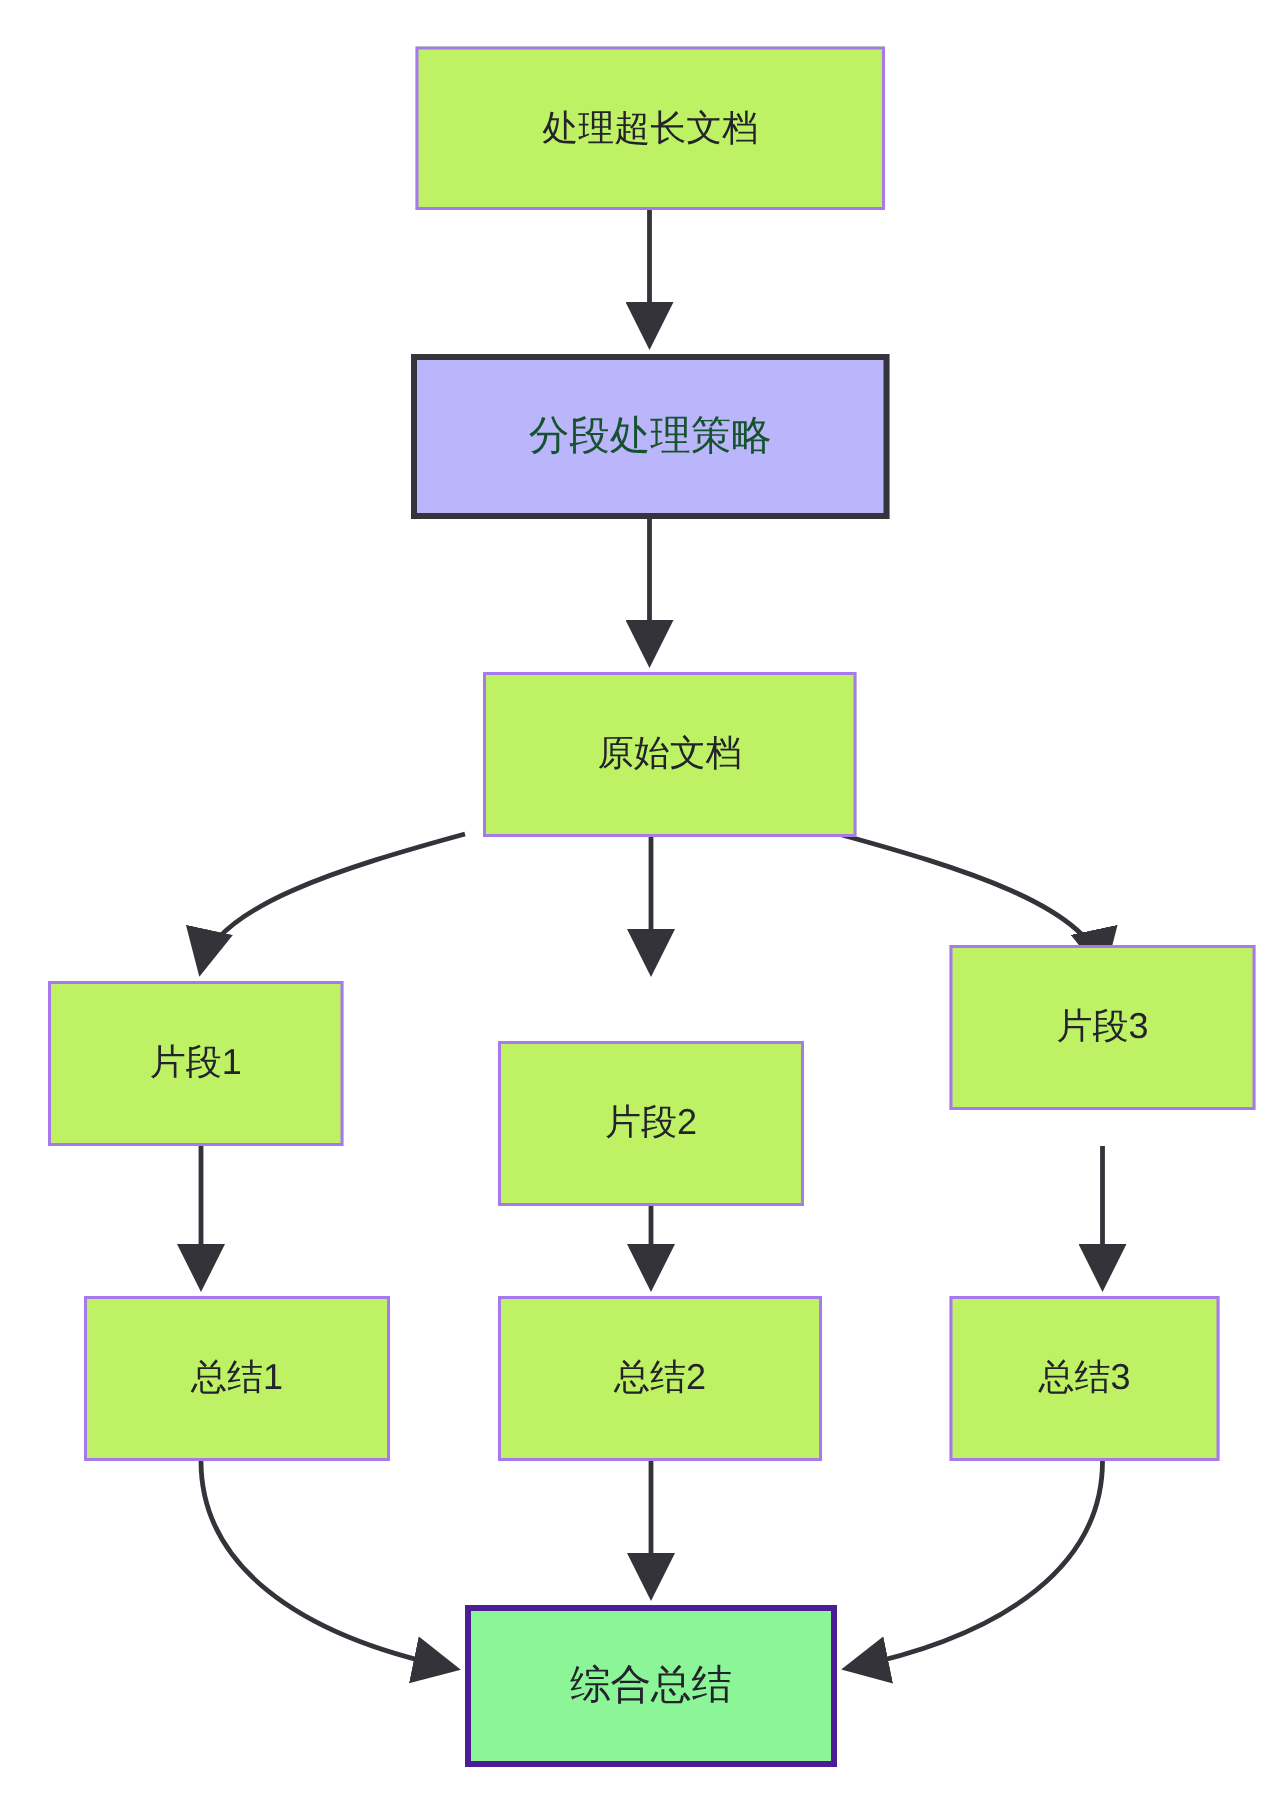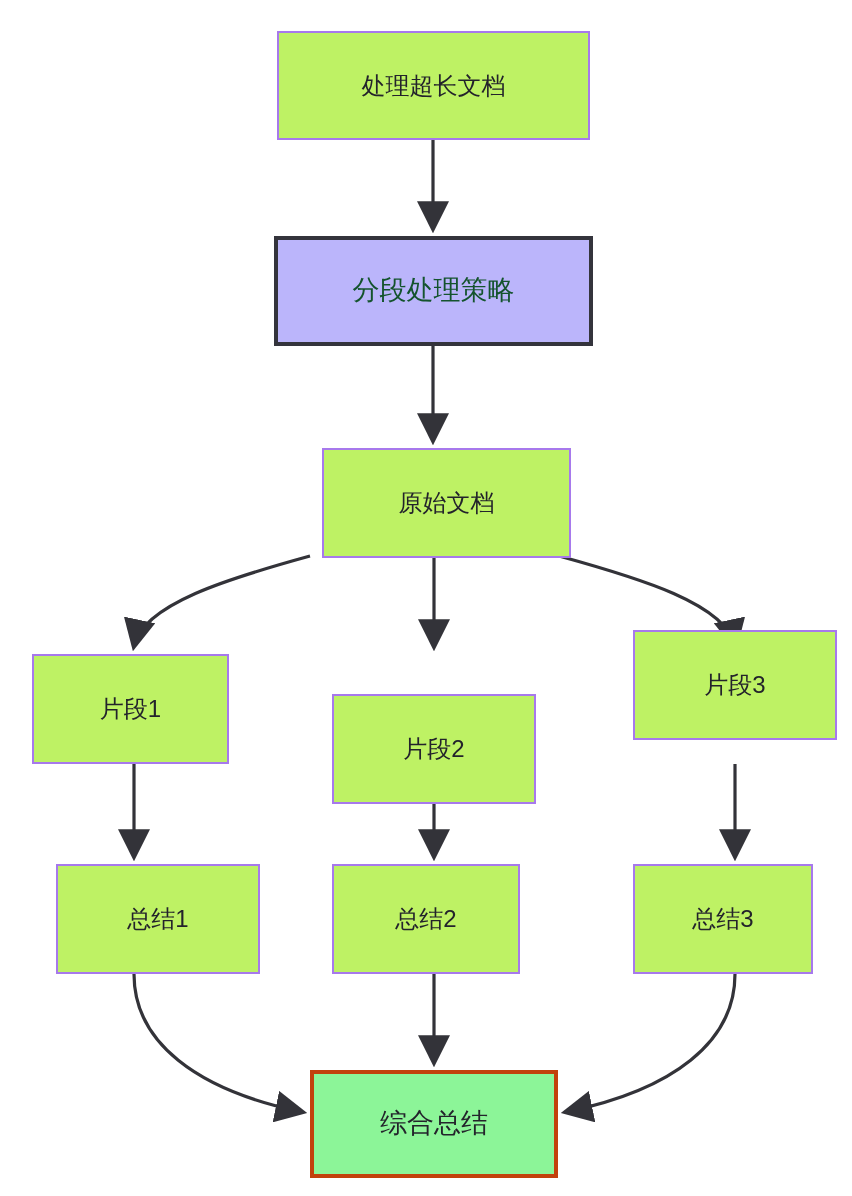--- a/index.html
+++ b/index.html
@@ -50,21 +50,21 @@
   
   .node.style-emphasis {
     background: #bbb5fb;
     border: 4px solid #34343c;
     color: #14532d;
     font-size: 27px;
   }
   
   .node.style-result {
     background: #8cf598;
-    border: 4px solid #c2410c;
+    border: 4px solid #4c1d95;
     color: #23232b;
     font-size: 27px;
   }
 </style>
 </head>
 <body>
 
 <div id="diagram-canvas">
 
   <svg id="edge-layer" viewBox="0 0 852 1196" width="852" height="1196" xmlns="http://www.w3.org/2000/svg">
@@ -120,21 +120,21 @@
   </div>
 
   <div class="node style-default" style="left:633px; top:630px; width:204px; height:110px;">
     <span class="node-label">片段3</span>
   </div>
 
   <div class="node style-default" style="left:32px; top:864px; width:204px; height:110px;margin-left:24px;">
     <span class="node-label">总结1</span>
   </div>
 
-  <div class="node style-default" style="left:332px; top:864px; width:188px; height:110px;">
+  <div class="node style-default" style="left:332px; top:864px; width:216px; height:110px;">
     <span class="node-label">总结2</span>
   </div>
 
   <div class="node style-default" style="left:633px; top:864px; width:180px; height:110px;">
     <span class="node-label">总结3</span>
   </div>
 
   <div class="node style-result" style="left:310px; top:1070px; width:248px; height:108px;">
     <span class="node-label">综合总结</span>
   </div>

